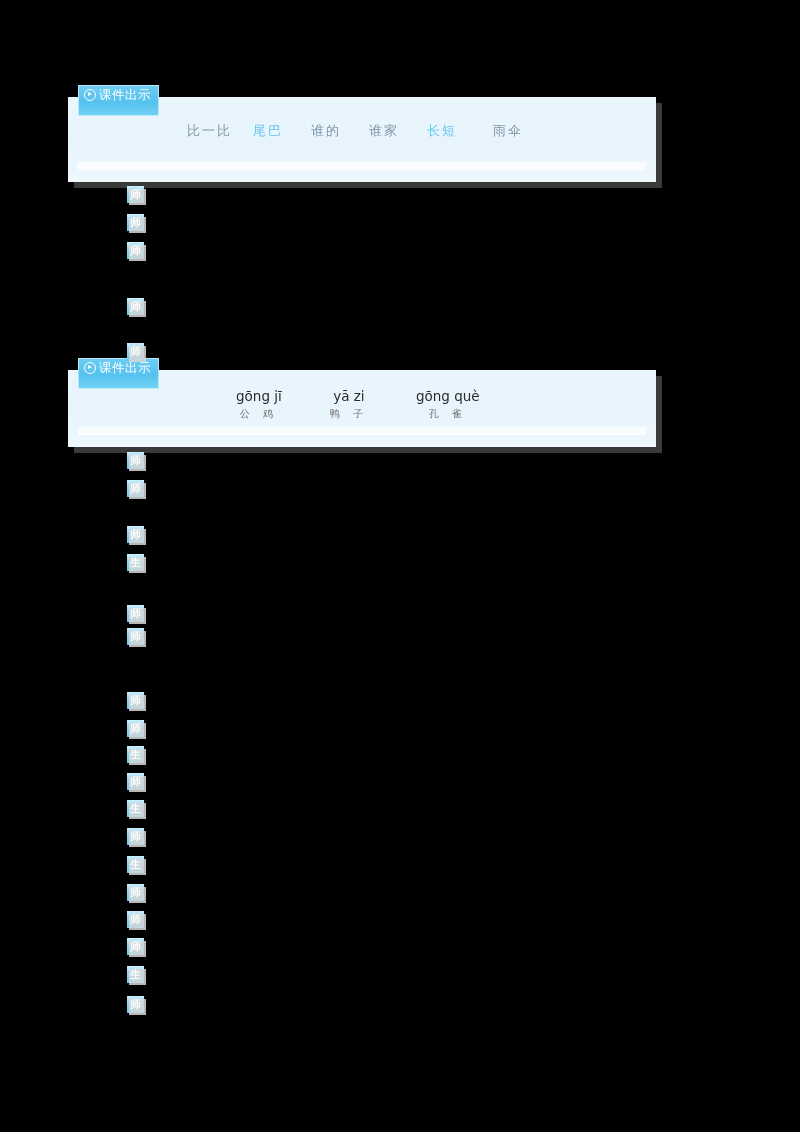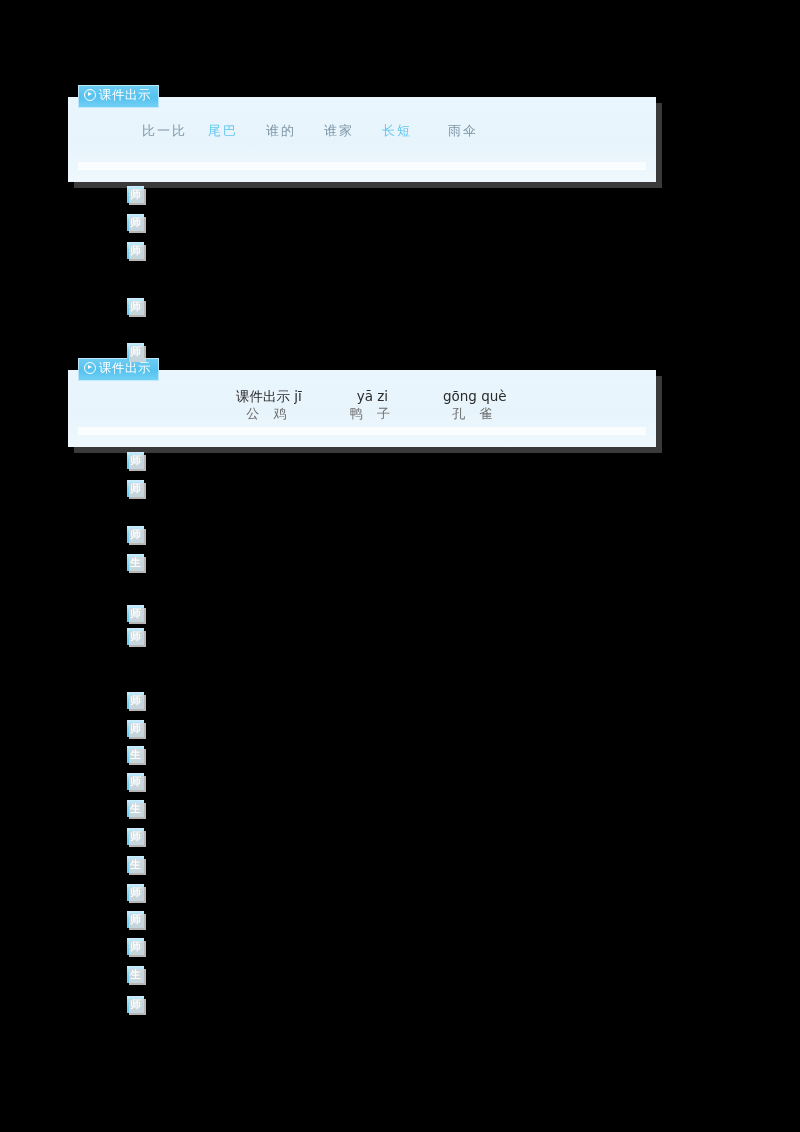--- a/index.html
+++ b/index.html
@@ -13,45 +13,45 @@
          background:linear-gradient(180deg,#eaf6fd 0%,#e8f4fc 55%,#eef8fd 100%);
          box-shadow:6px 6px 0 0 #3a3a3a;}
   .panel .inner-line{position:absolute;left:10px;right:10px;bottom:12px;height:1px;
          background:#ffffff;opacity:.95;}
   .panel .inner-line2{position:absolute;left:10px;right:10px;bottom:13px;height:7px;
          background:#ffffff;opacity:.75;}
 
   .badge{position:absolute;left:10px;top:-12px;height:19px;
          background:linear-gradient(180deg,#6fcdf3 0%,#55c2ef 55%,#74d2f5 100%);
          color:#ffffff;font-size:12.5px;line-height:19px;
-         padding:0 8px 4px 6px;white-space:nowrap;letter-spacing:.5px;
+         padding:0 8px 12px 6px;white-space:nowrap;letter-spacing:.5px;
          font-family:"DejaVu Sans","Liberation Sans",sans-serif;
          box-shadow:0 0 0 1px rgba(255,255,255,.55) inset;}
   .badge .play{display:inline-block;width:10px;height:10px;border-radius:50%;
          border:1.3px solid #ffffff;position:relative;vertical-align:-1px;margin-right:3px;}
   .badge .play:after{content:"";position:absolute;left:3px;top:2px;
          border-left:4px solid #ffffff;border-top:2.5px solid transparent;
          border-bottom:2.5px solid transparent;}
   .badge .btext{vertical-align:1px;}
 
   
   .wordrows{position:absolute;left:0;right:0;top:22px;}
-  .wrow{display:flex;justify-content:flex-start;padding-left:74px;
+  .wrow{display:flex;justify-content:flex-start;padding-left:119px;
         height:23px;align-items:center;}
   .wcell{width:58px;text-align:left;font-size:13px;white-space:nowrap;
          letter-spacing:2px;
          font-family:"DejaVu Sans","Liberation Sans",sans-serif;}
   .wcell.w-wide{width:66px;}
 
   
   .pygroup{position:absolute;left:0;right:0;top:18px;display:flex;padding-left:168px;}
   .pycol{margin-right:48px;text-align:center;}
   .pytop{font-size:13.5px;color:#2b2b2b;line-height:17px;white-space:nowrap;
          font-family:"DejaVu Sans","Liberation Sans",sans-serif;}
-  .pybot{font-size:13px;color:#6d6d6d;line-height:17px;letter-spacing:5px;
+  .pybot{font-size:10px;color:#6d6d6d;line-height:17px;letter-spacing:5px;
          white-space:nowrap;font-family:"DejaVu Sans","Liberation Sans",sans-serif;}
 
   
   .marker{position:absolute;width:17px;height:17px;
           background:linear-gradient(180deg,#cfeefb 0%,#8bd8f5 40%,#5fc9f2 100%);
           color:#ffffff;font-size:11px;line-height:17px;text-align:center;
           font-family:"DejaVu Sans","Liberation Sans",sans-serif;
           text-shadow:0 0 1px rgba(255,255,255,.9);
           filter:blur(.35px);}
   .marker .mshadow{position:absolute;left:2px;top:3px;width:17px;height:16px;
@@ -84,21 +84,21 @@
   </div>
 
   <div class="panel" id="panel-2" style="left:68px;top:370px;width:588px;height:77px;">
 
     <div class="badge">
       <span class="play"></span><span class="btext">课件出示</span>
     </div>
 
     <div class="pygroup">
       <div class="pycol">
-        <div class="pytop">课件出示 jī</div>
+        <div class="pytop">gōng jī</div>
         <div class="pybot">公 鸡</div>
       </div>
       <div class="pycol">
         <div class="pytop">yā zi</div>
         <div class="pybot">鸭 子</div>
       </div>
       <div class="pycol">
         <div class="pytop">gōng què</div>
         <div class="pybot">孔 雀</div>
       </div>

